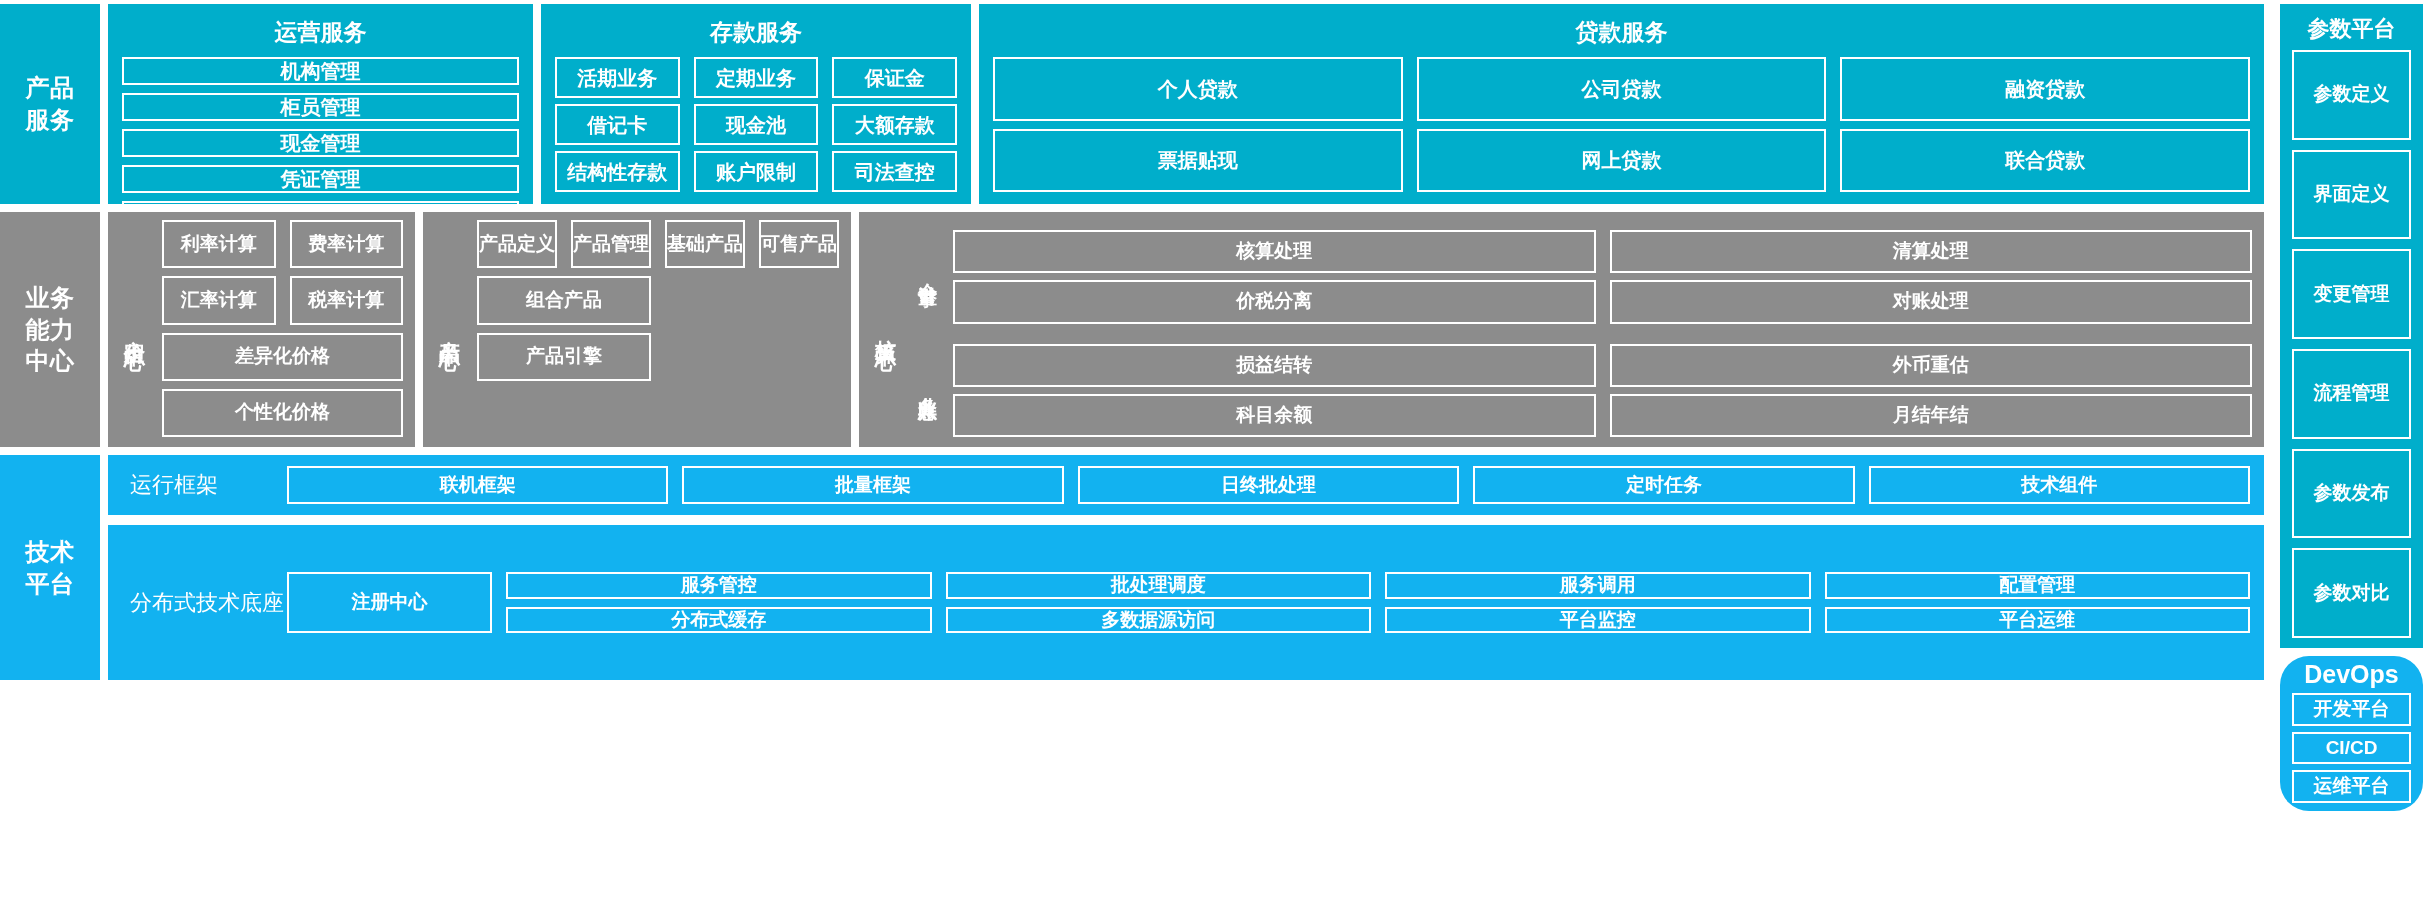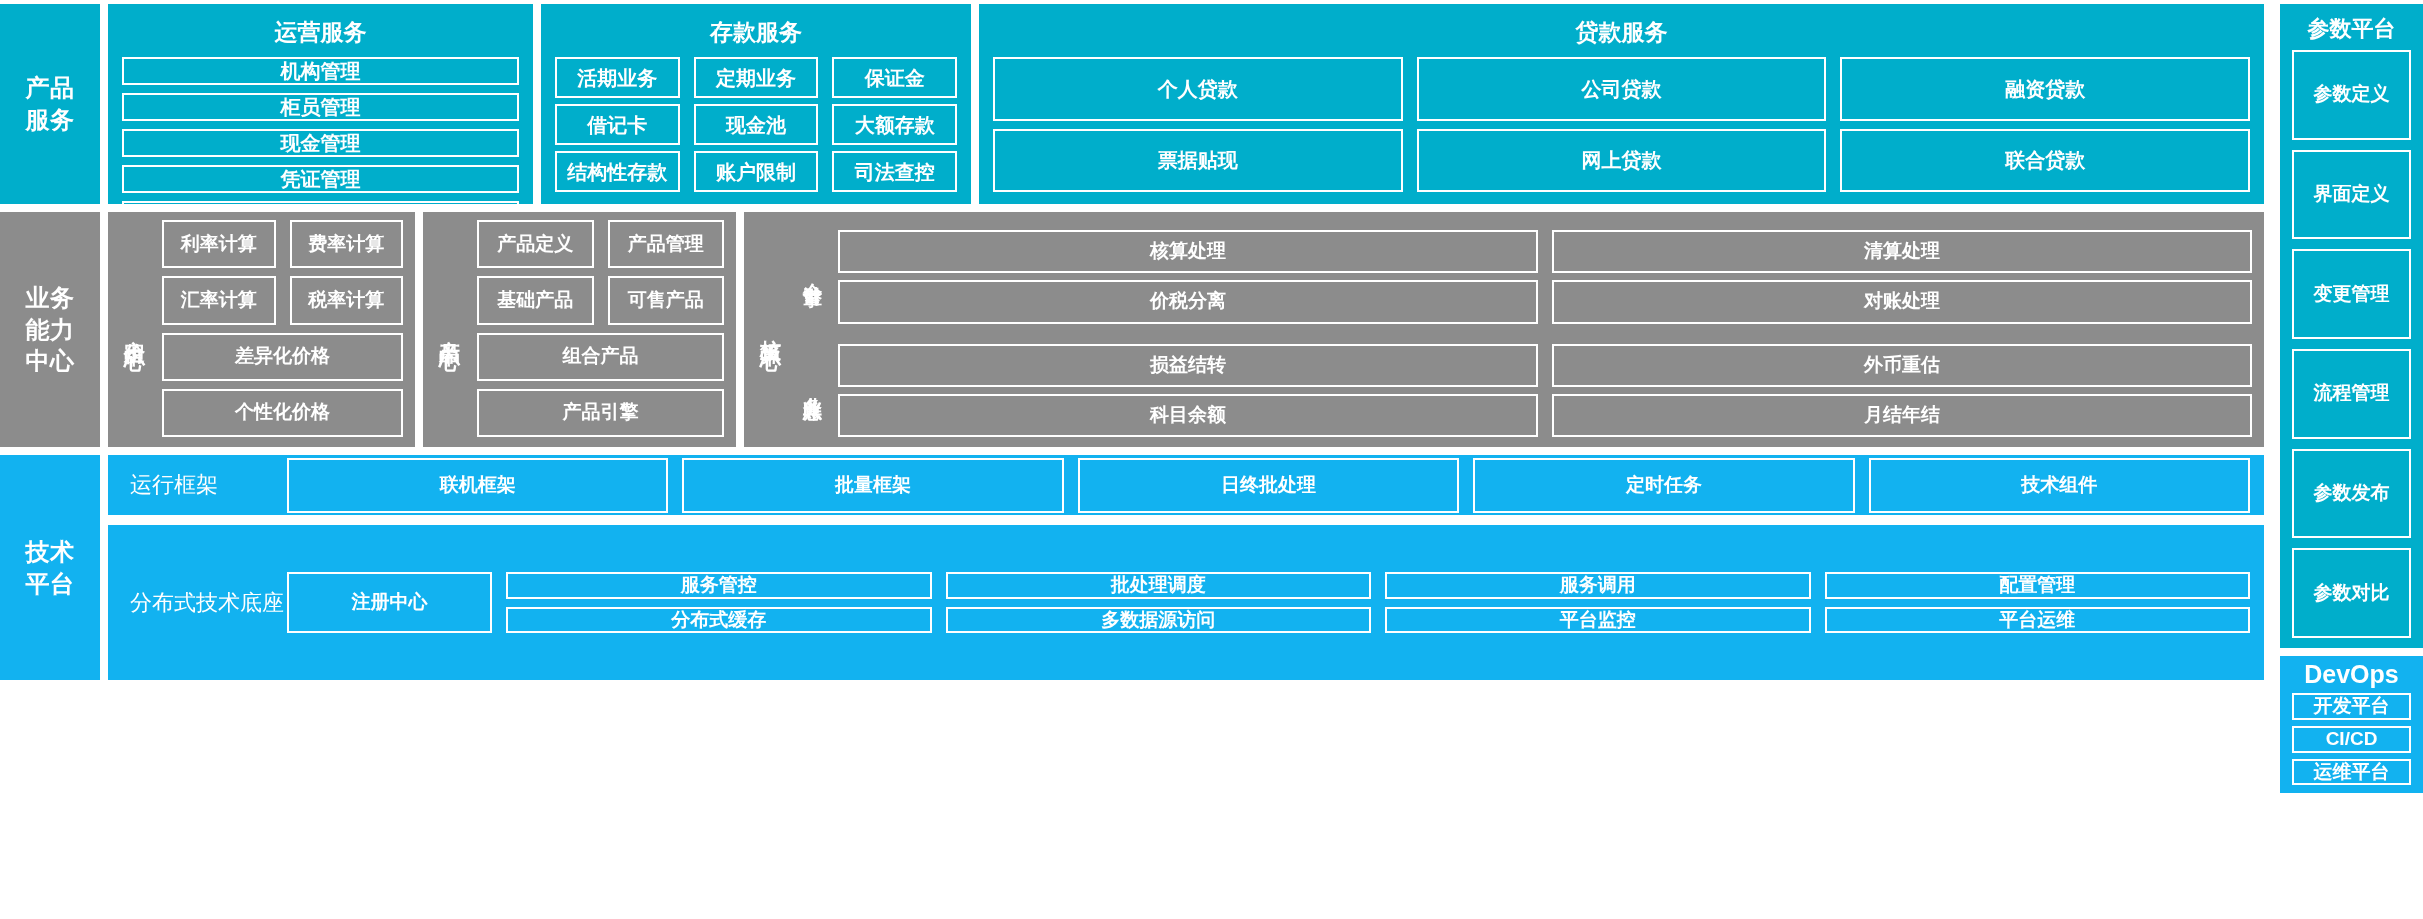--- a/index.html
+++ b/index.html
@@ -74,23 +74,23 @@
     display: flex; flex-direction: column;
   }
   .param-title {
     color: #fff; font-weight: bold; font-size: 22px;
     text-align: center; padding: 4px 0 6px 0;
   }
   .param-list { flex: 1; display: flex; flex-direction: column; gap: 10px; }
   .param-list .tile { flex: 1; font-size: 19px; }
 
   .devops-panel {
-    background: #12B2F0; height: 137px;
+    background: #12B2F0; height: 155px;
     padding: 2px 12px 8px 12px;
-    display: flex; flex-direction: column;
+    display: flex; flex-direction: column; border-radius: 29px;
   }
   .devops-title { color: #fff; font-weight: bold; font-size: 25px; text-align: center; padding: 2px 0 4px 0; }
   .devops-list { flex: 1; display: flex; flex-direction: column; gap: 6px; }
   .devops-list .tile { flex: 1; font-size: 19px; }
 
   
   .mid-band { height: 235px; }
   .center-group {
     background: #8c8c8c;
     display: flex; align-items: stretch;
@@ -108,21 +108,21 @@
 
   .c-customer { flex: 0 0 315px; }
   .c-customer .center-body { grid-template-columns: repeat(2, 1fr); grid-template-rows: repeat(3, 1fr); }
   .c-pricing { flex: 0 0 307px; }
   .c-pricing .center-body {
     grid-template-columns: repeat(2, 1fr); grid-template-rows: repeat(4, 1fr);
   }
   .c-pricing .span2 { grid-column: 1 / span 2; }
   .c-product { flex: 0 0 313px; }
   .c-product .center-body {
-    grid-template-columns: repeat(2, 1fr); grid-template-rows: repeat(4, 1fr);
+    grid-template-columns: repeat(4, 1fr); grid-template-rows: repeat(4, 1fr);
   }
   .c-product .span2 { grid-column: 1 / span 2; }
 
   .c-acct { flex: 1 1 auto; }
   .c-acct .center-body { display: flex; flex-direction: column; gap: 10px; }
   .acct-sub { display: flex; align-items: stretch; flex: 1; }
   .acct-sub-label {
     flex: 0 0 30px; writing-mode: vertical-rl;
     color: #fff; font-weight: bold; font-size: 19px;
     display: flex; align-items: center; justify-content: center;
@@ -140,21 +140,21 @@
     padding: 8px 14px;
   }
   .tech-row-label {
     flex: 0 0 165px;
     color: #fff; font-weight: normal; font-size: 22px;
     padding-left: 8px;
   }
   .tech-row-tiles { flex: 1; display: grid; gap: 8px 14px; }
   .r-runtime { height: 60px; }
   .r-runtime .tech-row-tiles { grid-template-columns: repeat(5, 1fr); }
-  .r-runtime .tile { height: 55px; font-size: 19px; }
+  .r-runtime .tile { height: 38px; font-size: 19px; }
   .r-base { flex: 1; }
   .r-base .tech-row-tiles { grid-template-columns: 205px repeat(4, 1fr); grid-template-rows: repeat(2, 1fr); }
   .r-base .tile { font-size: 19px; }
   .r-base .reg { grid-row: 1 / span 2; grid-column: 1; }
 </style>
 </head>
 <body>
 
 <div id="arch">
 

